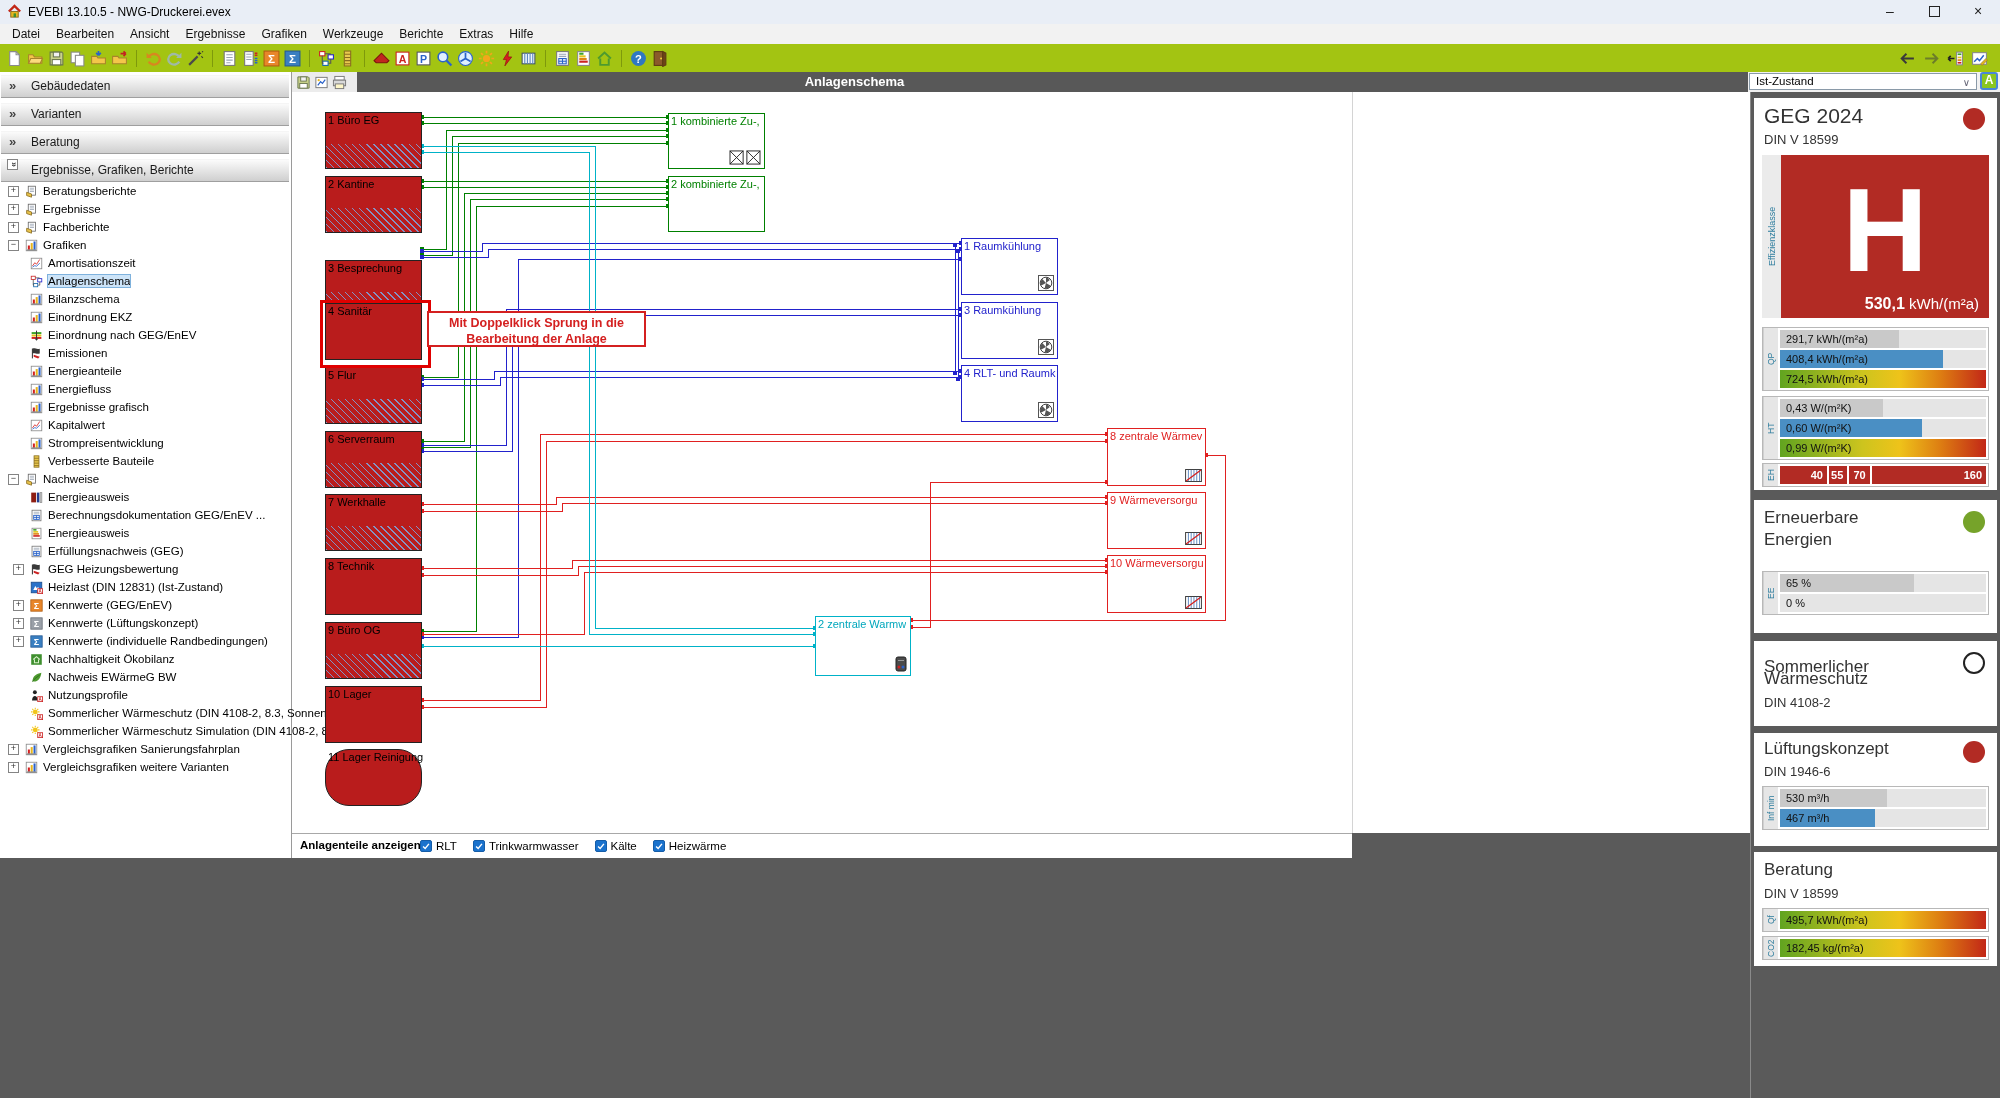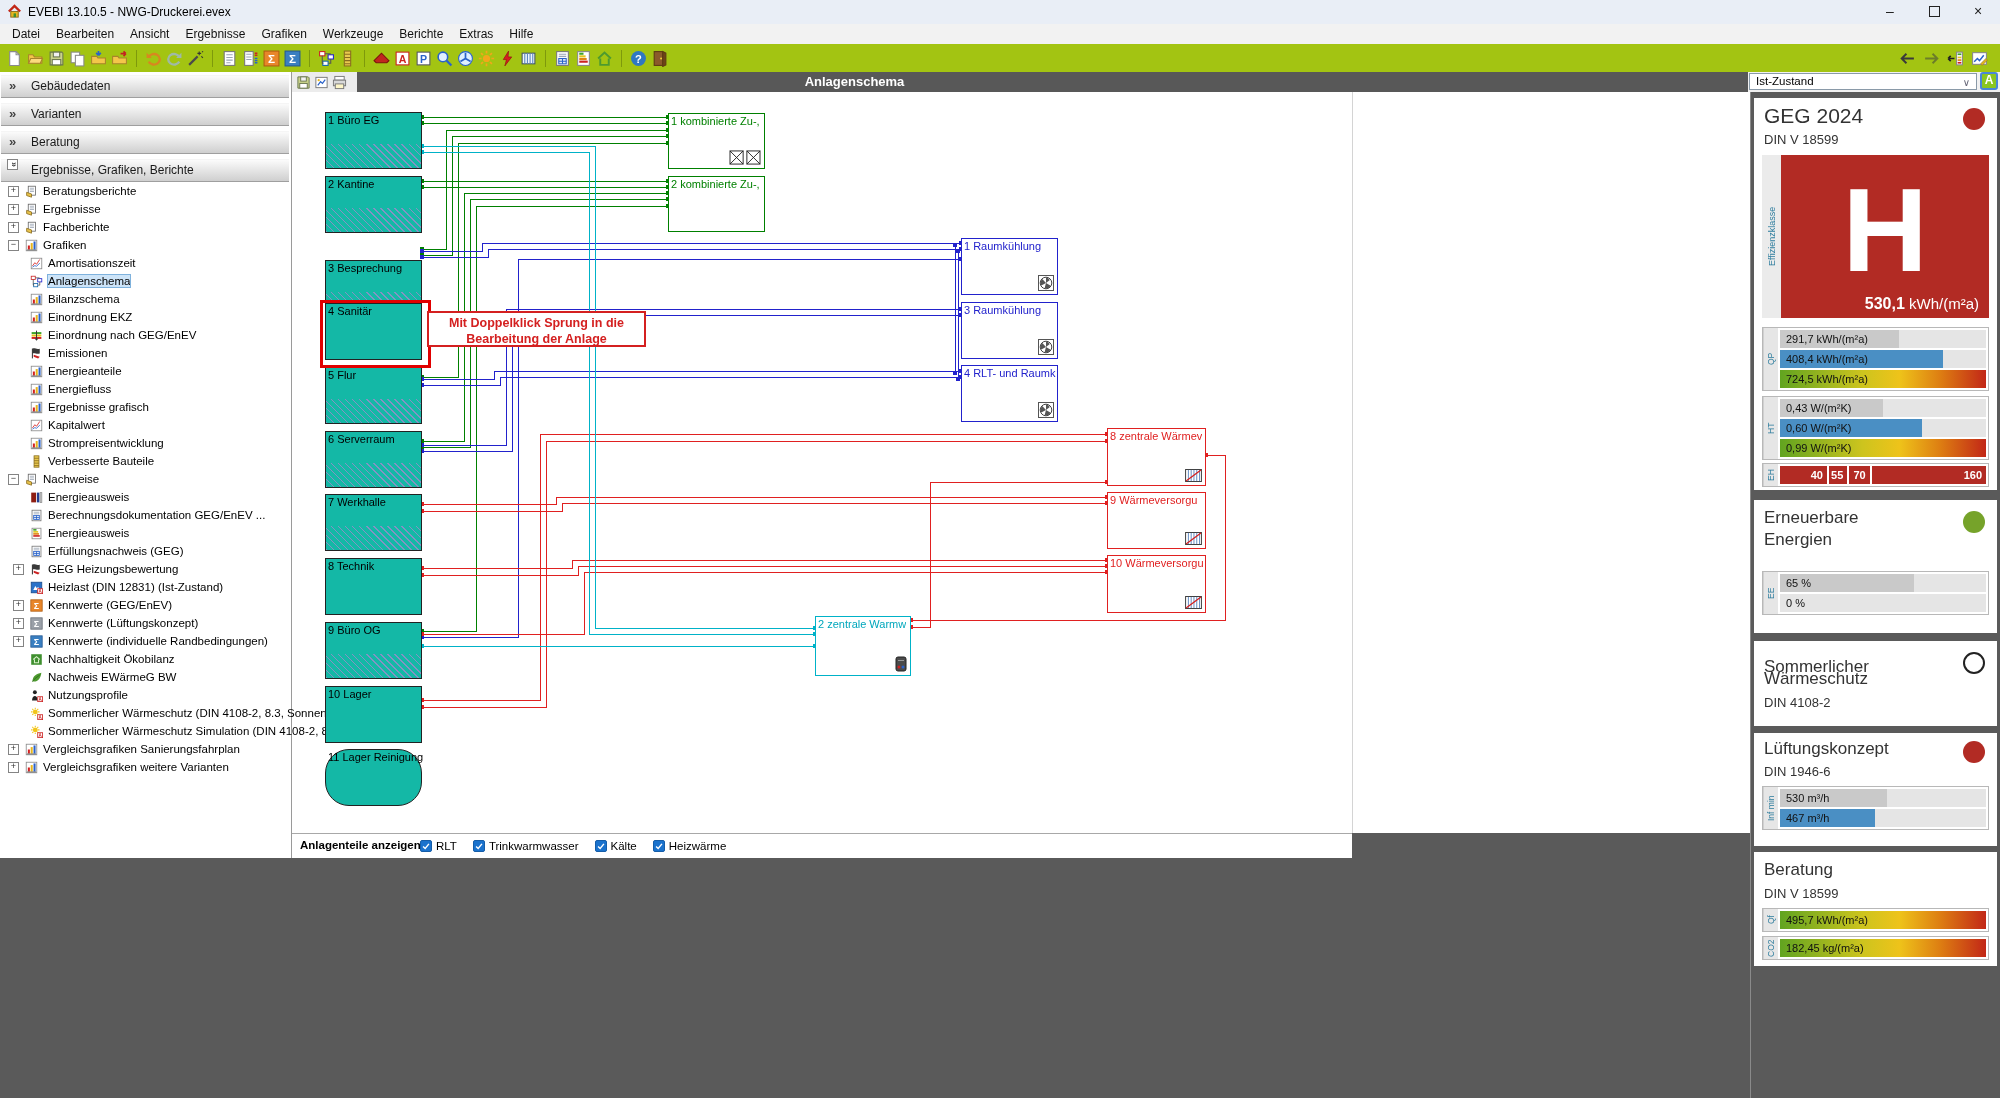--- a/index.html
+++ b/index.html
@@ -40,21 +40,21 @@
   
   .darkarea{position:absolute;left:0;top:833px;width:1750px;height:265px;background:#5a5a5a;z-index:0}
   .canvas{position:absolute;left:292px;top:92px;width:1458px;height:741px;background:#fff;z-index:1}
   .pageline{position:absolute;left:1352px;top:92px;width:1px;height:741px;background:#d4d4d4;z-index:2}
   .canvas-header{position:absolute;left:292px;top:72px;width:1458px;height:20px;z-index:5}
   .mini{position:absolute;left:0;top:0;width:65px;height:20px;background:#ececec;display:flex;align-items:center;gap:3px;padding-left:4px;box-sizing:border-box}
   .mini .tbi{width:15px;height:15px}
   .cbar{position:absolute;left:65px;top:0;right:2px;height:20px;background:#585858}
   .ctitle-bar{position:absolute;left:0;width:995px;text-align:center;color:#fff;font-weight:bold;font-size:13px;line-height:20px}
   #wires{position:absolute;left:0;top:0;width:2000px;height:1098px;z-index:3;pointer-events:none;shape-rendering:crispEdges}
-  .room{position:absolute;left:325px;width:97px;height:57px;background:#14b8a6;border:1px solid #222;z-index:4;box-sizing:border-box}
+  .room{position:absolute;left:325px;width:97px;height:57px;background:#b91c1c;border:1px solid #222;z-index:4;box-sizing:border-box}
   .rlbl{position:absolute;left:2px;top:1px;font-size:11px;color:#000;white-space:nowrap}
   .hatch{position:absolute;left:0;right:0;bottom:0;height:24px;background:repeating-linear-gradient(45deg,#8492c4 0,#8492c4 1px,transparent 1px,transparent 5px)}
   .sys{position:absolute;background:#fff;border:1px solid;z-index:4;box-sizing:border-box}
   .slbl{position:absolute;left:2px;top:1px;font-size:11px;white-space:nowrap;max-width:93px;overflow:hidden}
   .sicon{position:absolute;right:3px;bottom:3px;display:inline-flex}
   .sicon svg{height:16px}
   .s-rlt{border-color:#008000;color:#008000}
   .s-kaelte{border-color:#2222cc;color:#2222cc}
   .s-heiz{border-color:#e02020;color:#e02020}
   .s-tww{border-color:#00b2c8;color:#00a7bc}

